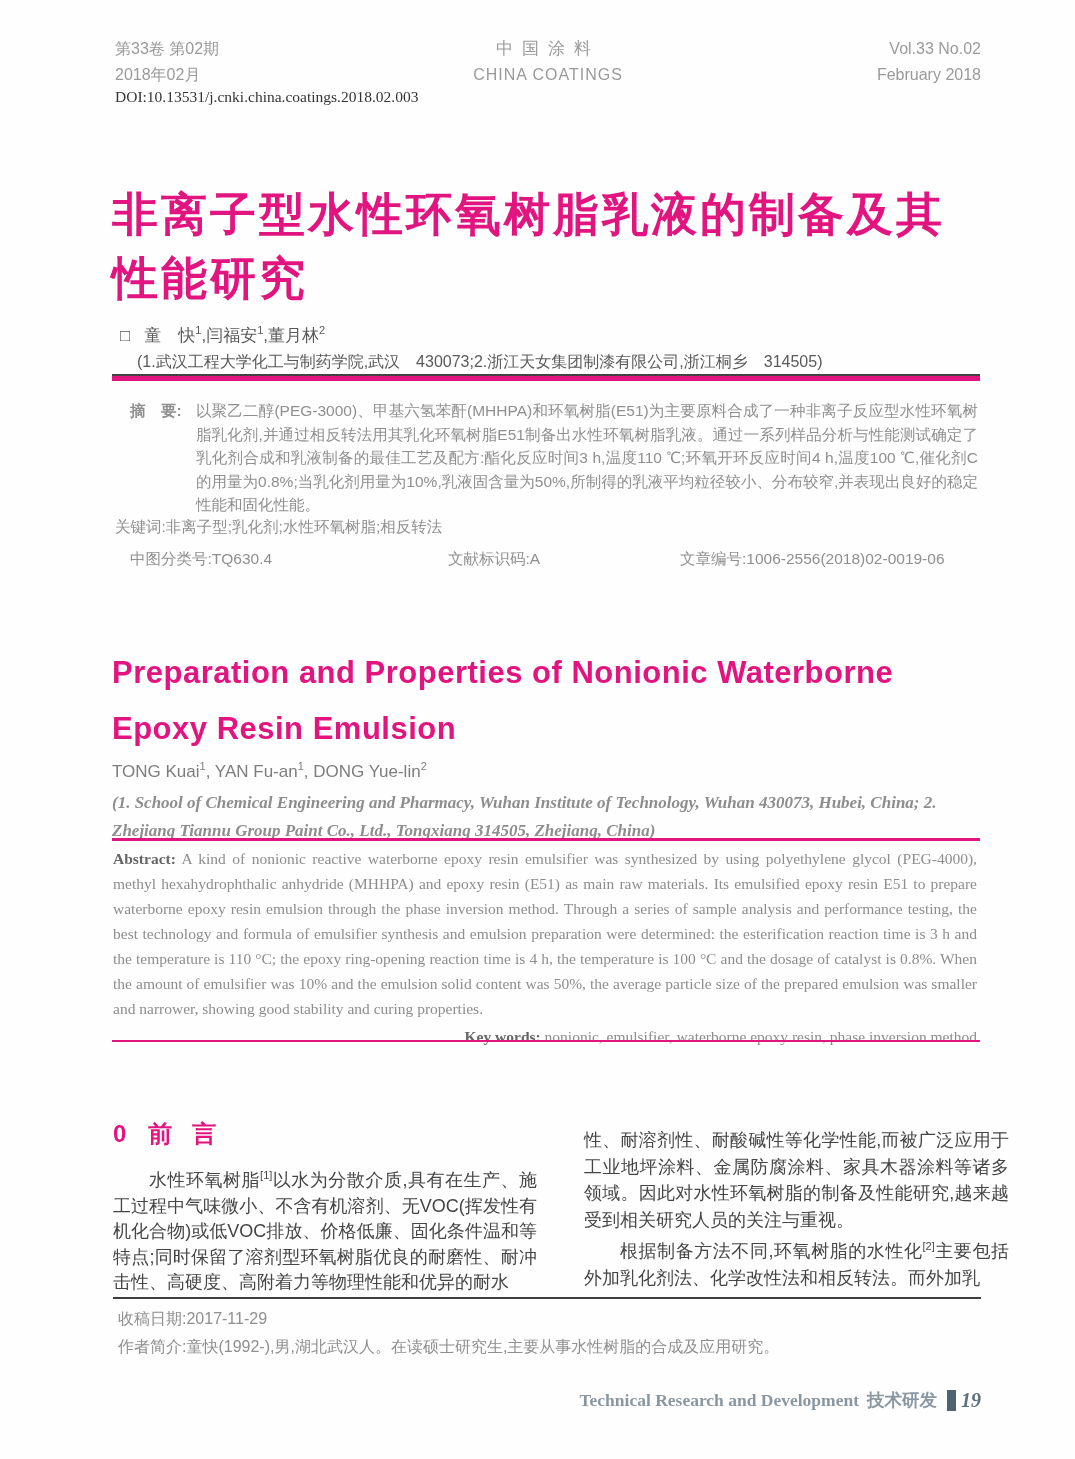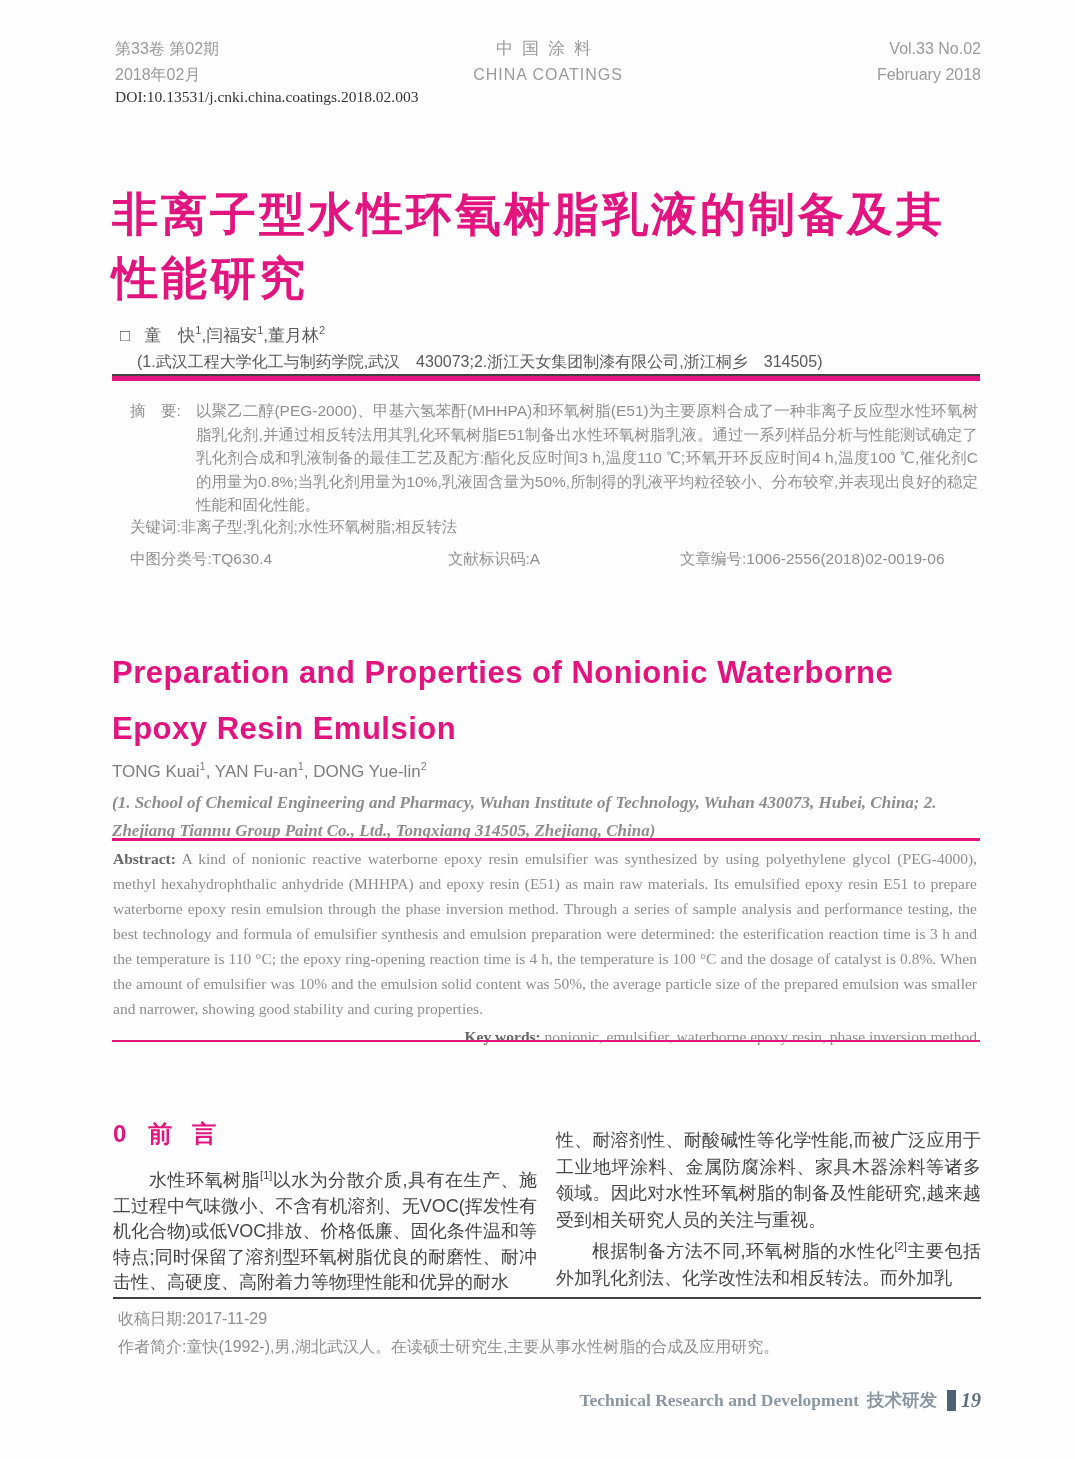--- a/index.html
+++ b/index.html
@@ -27,43 +27,43 @@
   
   .byline{position:absolute;left:120px;top:324px;color:var(--gray-mid);font-size:17px;}
   .byline sup{font-size:11px;}
   .byline .marker{margin-right:14px;}
   .affil-cn{position:absolute;left:137px;top:352px;color:var(--gray-mid);font-size:16px;}
 
   .rule-thick{position:absolute;left:112px;top:374px;width:868px;height:7px;background:var(--magenta);border-top:2.5px solid #424242;}
 
   
   .abstract-cn{position:absolute;left:130px;top:399px;width:848px;display:flex;color:var(--gray-scan);font-size:15.5px;line-height:23.6px;}
-  .abstract-cn .lbl{flex:0 0 66px;}
+  .abstract-cn .lbl{flex:0 0 66px;font-weight:bold;}
   .abstract-cn .txt{flex:1;text-align:justify;}
-  .keywords-cn{position:absolute;left:130px;top:517px;color:var(--gray-scan);font-size:15.5px;}
+  .keywords-cn{position:absolute;left:115px;top:517px;color:var(--gray-scan);font-size:15.5px;}
   .class-row{position:absolute;left:130px;top:549px;width:846px;display:flex;color:var(--gray-scan);font-size:15.5px;}
   .class-row .c1{width:318px;}
   .class-row .c2{width:232px;}
 
   
   .title-en{position:absolute;left:112px;top:645px;width:868px;color:var(--magenta);font-size:31px;font-weight:bold;line-height:56px;letter-spacing:0.5px;}
   .byline-en{position:absolute;left:112px;top:760px;color:#7d7d7d;font-size:17px;}
   .byline-en sup{font-size:11px;}
   .affil-en{position:absolute;left:112px;top:789px;width:868px;color:#8d8d8d;font-family:"Liberation Serif",serif;font-style:italic;font-size:17px;line-height:28px;font-weight:bold;}
   .rule-en{position:absolute;left:112px;top:838px;width:868px;height:3px;background:var(--magenta);}
 
   
   .abstract-en{position:absolute;left:113px;top:846px;width:864px;color:#8d8d8d;font-family:"Liberation Serif",serif;font-size:15.5px;line-height:25px;text-align:justify;}
   .abstract-en b{color:#666;}
   .keywords-en{margin-top:3px;text-align:right;}
   .rule-kw{position:absolute;left:112px;top:1040px;width:868px;height:2px;background:var(--magenta);}
 
   
   .col-left{position:absolute;left:113px;top:1118px;width:424px;}
-  .col-right{position:absolute;left:556px;top:1127px;width:425px;}
+  .col-right{position:absolute;left:584px;top:1127px;width:425px;}
   .sec-head{color:var(--magenta);font-size:24px;font-weight:bold;margin-bottom:13px;}
   .sec-head .num{margin-right:22px;}
   .sec-head .ttl{letter-spacing:20px;}
   .bodytext{color:var(--gray-dark);font-size:18px;line-height:25.5px;text-align:justify;}
   .col-right .bodytext{line-height:26.5px;}
   .indent{text-indent:2em;}
   .bodytext sup{font-size:11px;}
 
   
   .foot-rule{position:absolute;left:113px;top:1297px;width:868px;height:2px;background:#3f3f3f;}
@@ -100,21 +100,21 @@
 
   <div class="byline">
     <span class="marker">□</span><span>童　快</span><sup>1</sup><span>,</span><span>闫福安</span><sup>1</sup><span>,</span><span>董月林</span><sup>2</sup>
   </div>
   <div class="affil-cn">(1.武汉工程大学化工与制药学院,武汉　430073;2.浙江天女集团制漆有限公司,浙江桐乡　314505)</div>
 
   <div class="rule-thick"></div>
 
   <div class="abstract-cn">
     <span class="lbl">摘　要:</span>
-    <span class="txt">以聚乙二醇(PEG-2000)、甲基六氢苯酐(MHHPA)和环氧树脂(E51)为主要原料合成了一种非离子反应型水性环氧树脂乳化剂,并通过相反转法用其乳化环氧树脂E51制备出水性环氧树脂乳液。通过一系列样品分析与性能测试确定了乳化剂合成和乳液制备的最佳工艺及配方:酯化反应时间3 h,温度110 ℃;环氧开环反应时间4 h,温度100 ℃,催化剂C的用量为0.8%;当乳化剂用量为10%,乳液固含量为50%,所制得的乳液平均粒径较小、分布较窄,并表现出良好的稳定性能和固化性能。</span>
+    <span class="txt">以聚乙二醇(PEG-3000)、甲基六氢苯酐(MHHPA)和环氧树脂(E51)为主要原料合成了一种非离子反应型水性环氧树脂乳化剂,并通过相反转法用其乳化环氧树脂E51制备出水性环氧树脂乳液。通过一系列样品分析与性能测试确定了乳化剂合成和乳液制备的最佳工艺及配方:酯化反应时间3 h,温度110 ℃;环氧开环反应时间4 h,温度100 ℃,催化剂C的用量为0.8%;当乳化剂用量为10%,乳液固含量为50%,所制得的乳液平均粒径较小、分布较窄,并表现出良好的稳定性能和固化性能。</span>
   </div>
   <div class="keywords-cn">
     <span>关键词:</span><span>非离子型;乳化剂;水性环氧树脂;相反转法</span>
   </div>
   <div class="class-row">
     <span class="c1">中图分类号:TQ630.4</span>
     <span class="c2">文献标识码:A</span>
     <span class="c3">文章编号:1006-2556(2018)02-0019-06</span>
   </div>
 

